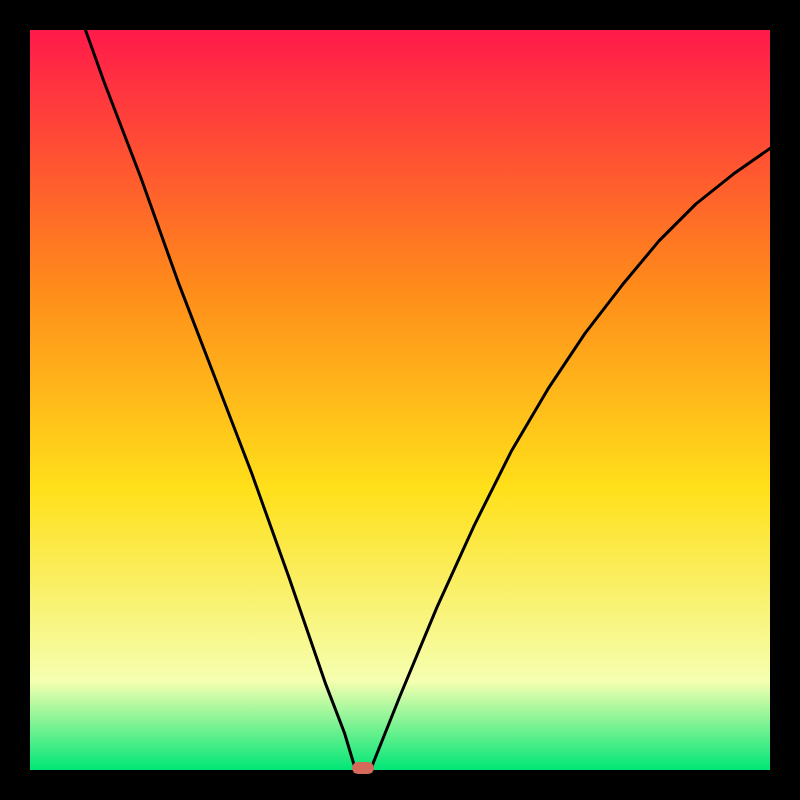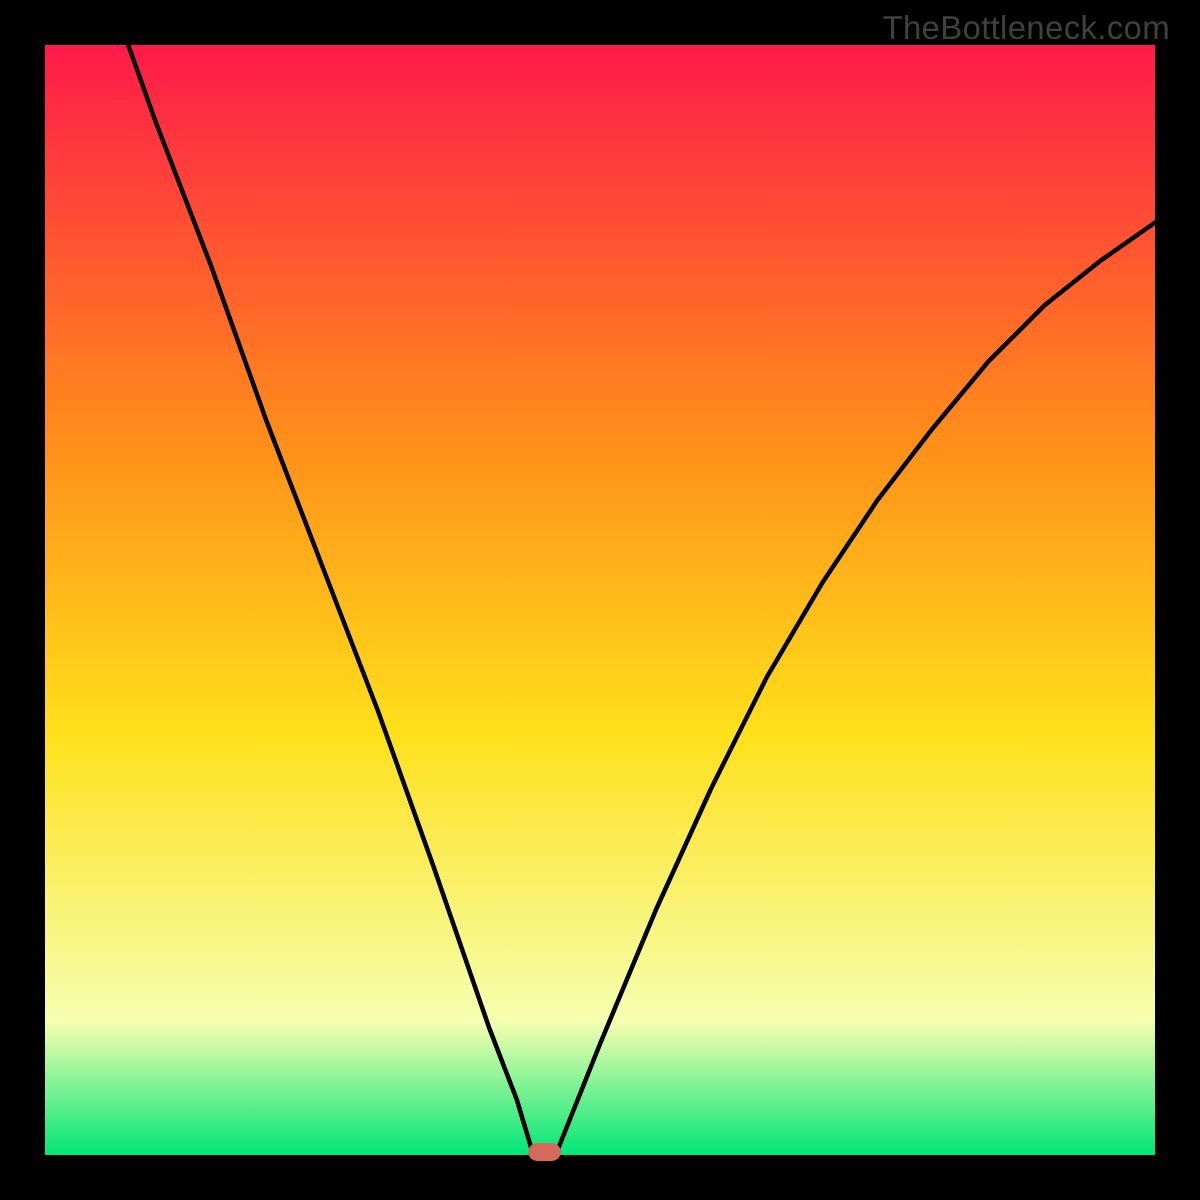--- a/index.html
+++ b/index.html
@@ -50,21 +50,20 @@
     height: 12px;
     border-radius: 6px;
     z-index: 3;
   }
 </style>
 </head>
 <body>
 
 <div class="frame">
 
-  <div class="watermark">TheBottleneck.com</div>
 
   <svg class="plot" viewBox="0 0 740 740" preserveAspectRatio="none">
     <defs>
       <linearGradient id="bg-grad" x1="0" y1="0" x2="0" y2="1">
         <stop id="g0" offset="0%" stop-color="#ff1a4a"></stop>
         <stop id="g1" offset="35%" stop-color="#ff8c1a"></stop>
         <stop id="g2" offset="62%" stop-color="#ffe01a"></stop>
         <stop id="g3" offset="88%" stop-color="#f5ffb0"></stop>
         <stop id="g4" offset="100%" stop-color="#00e676"></stop>
       </linearGradient>

